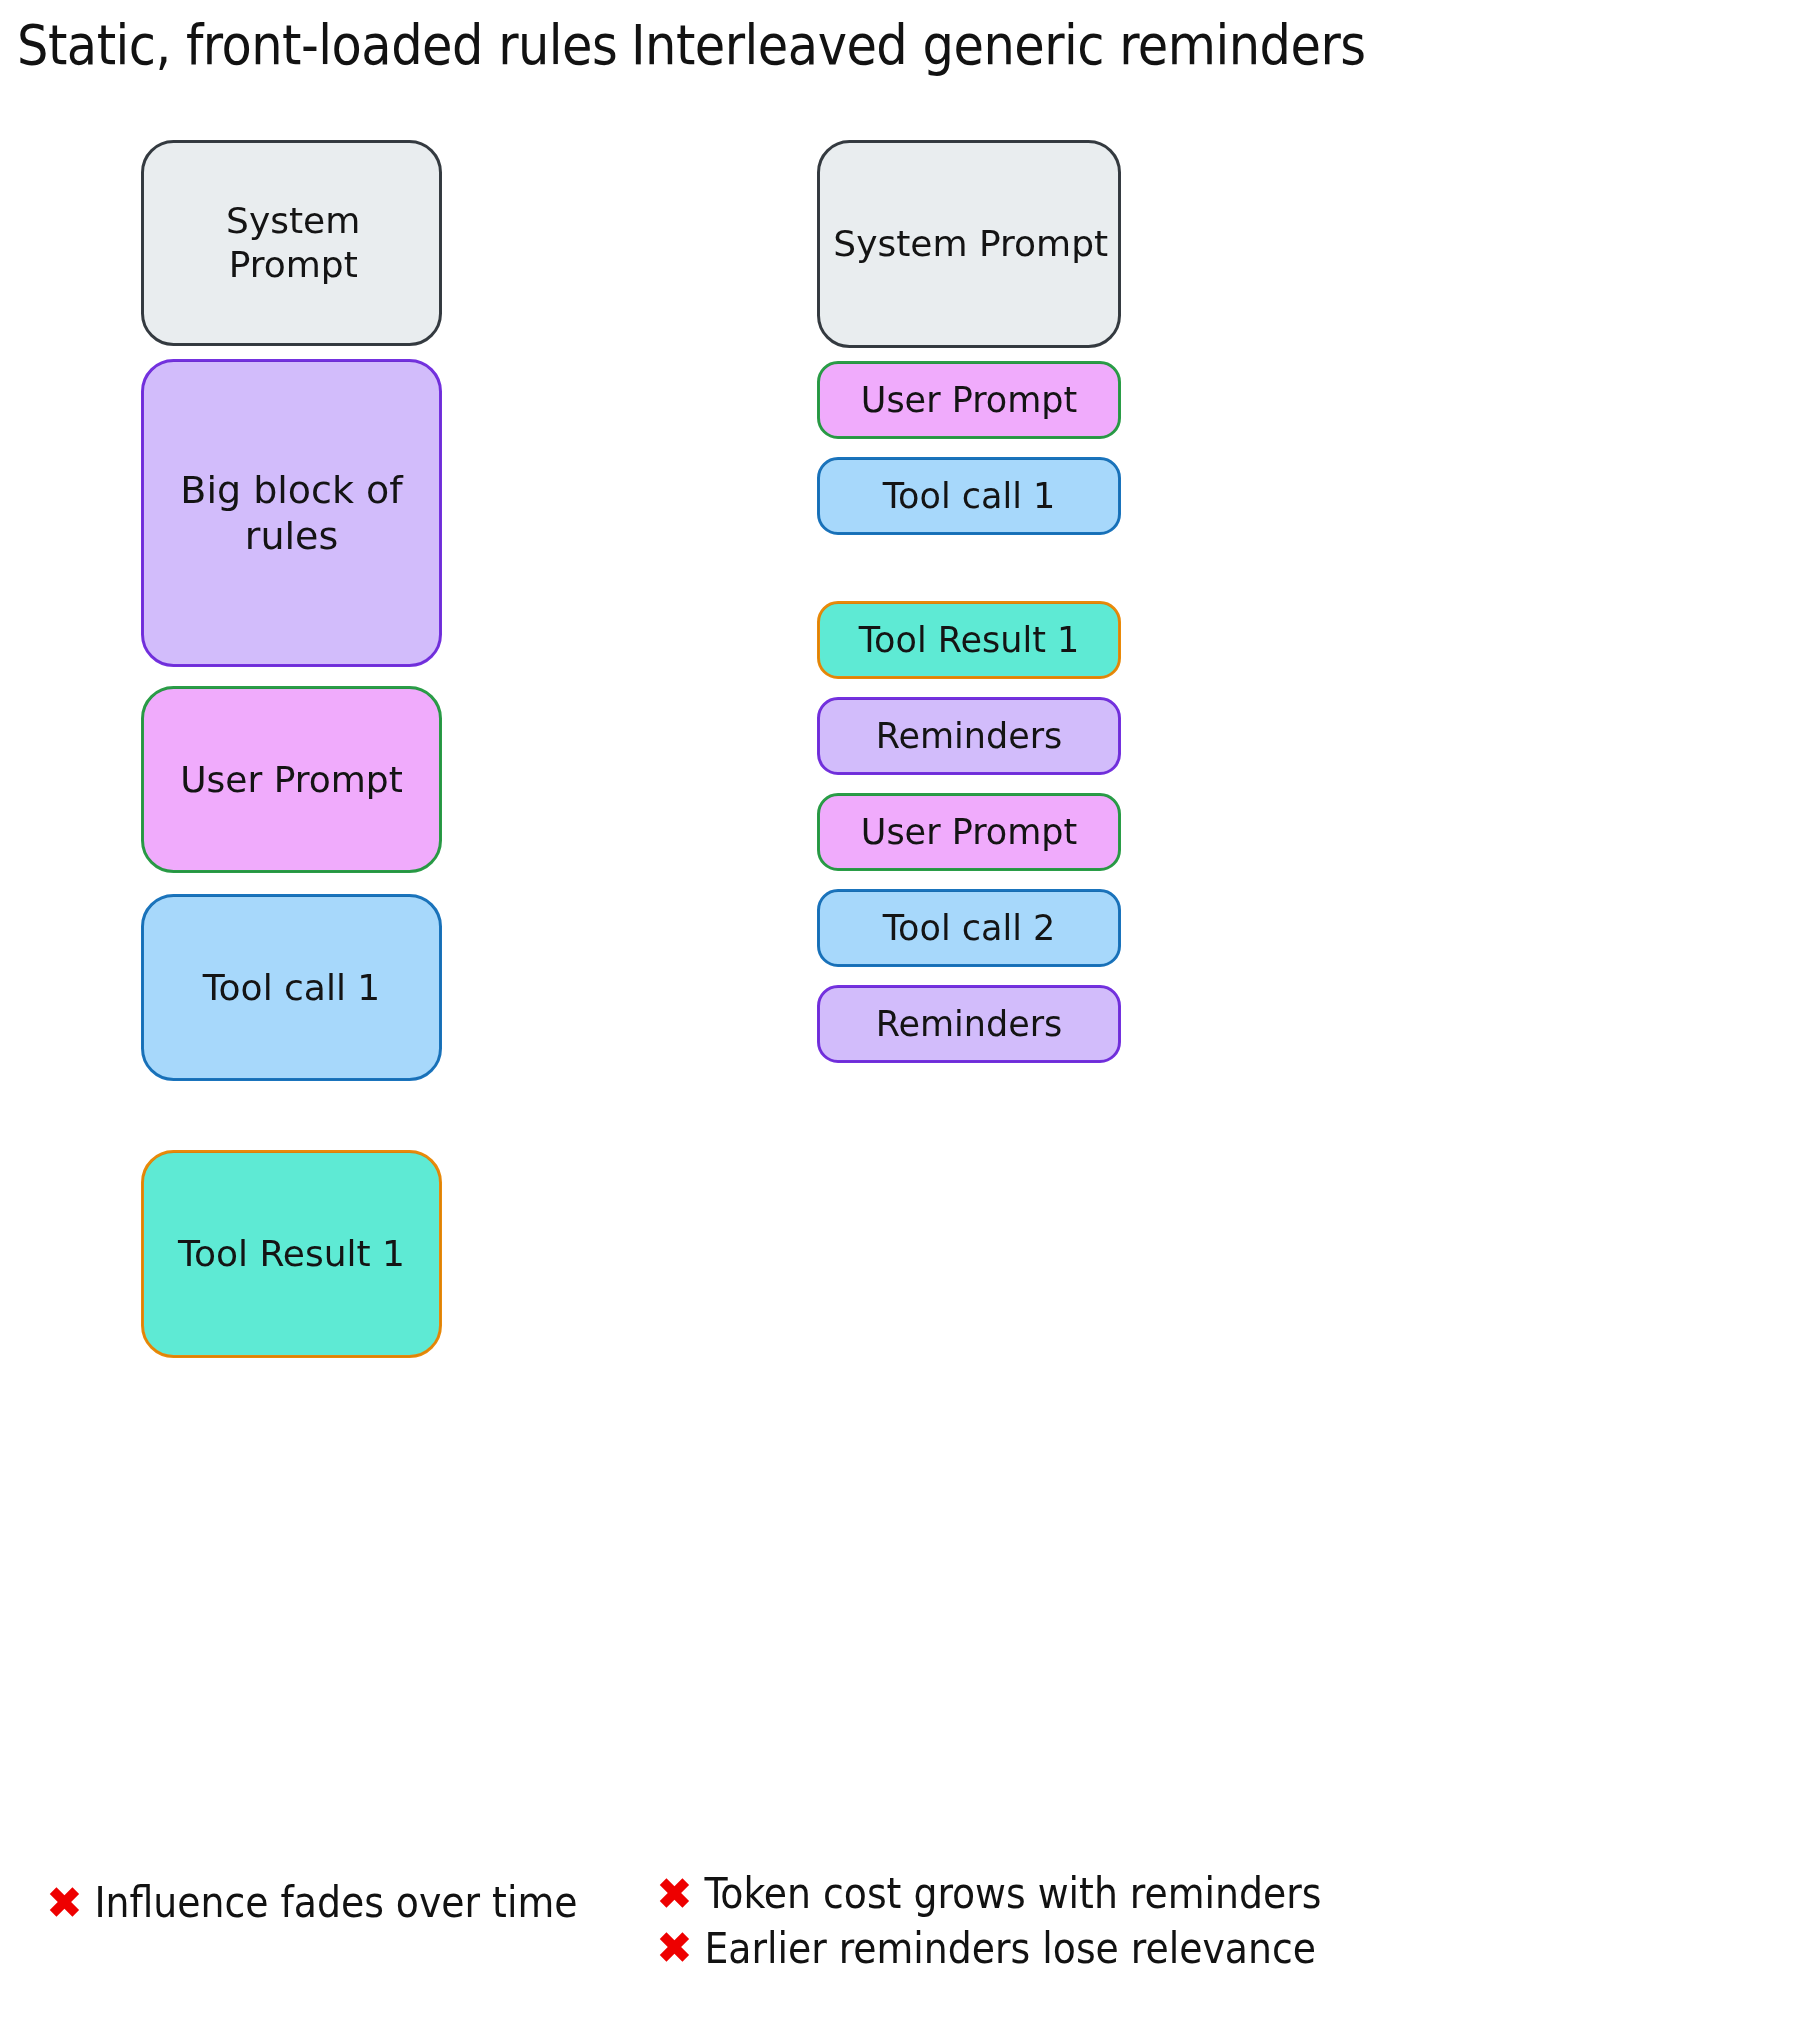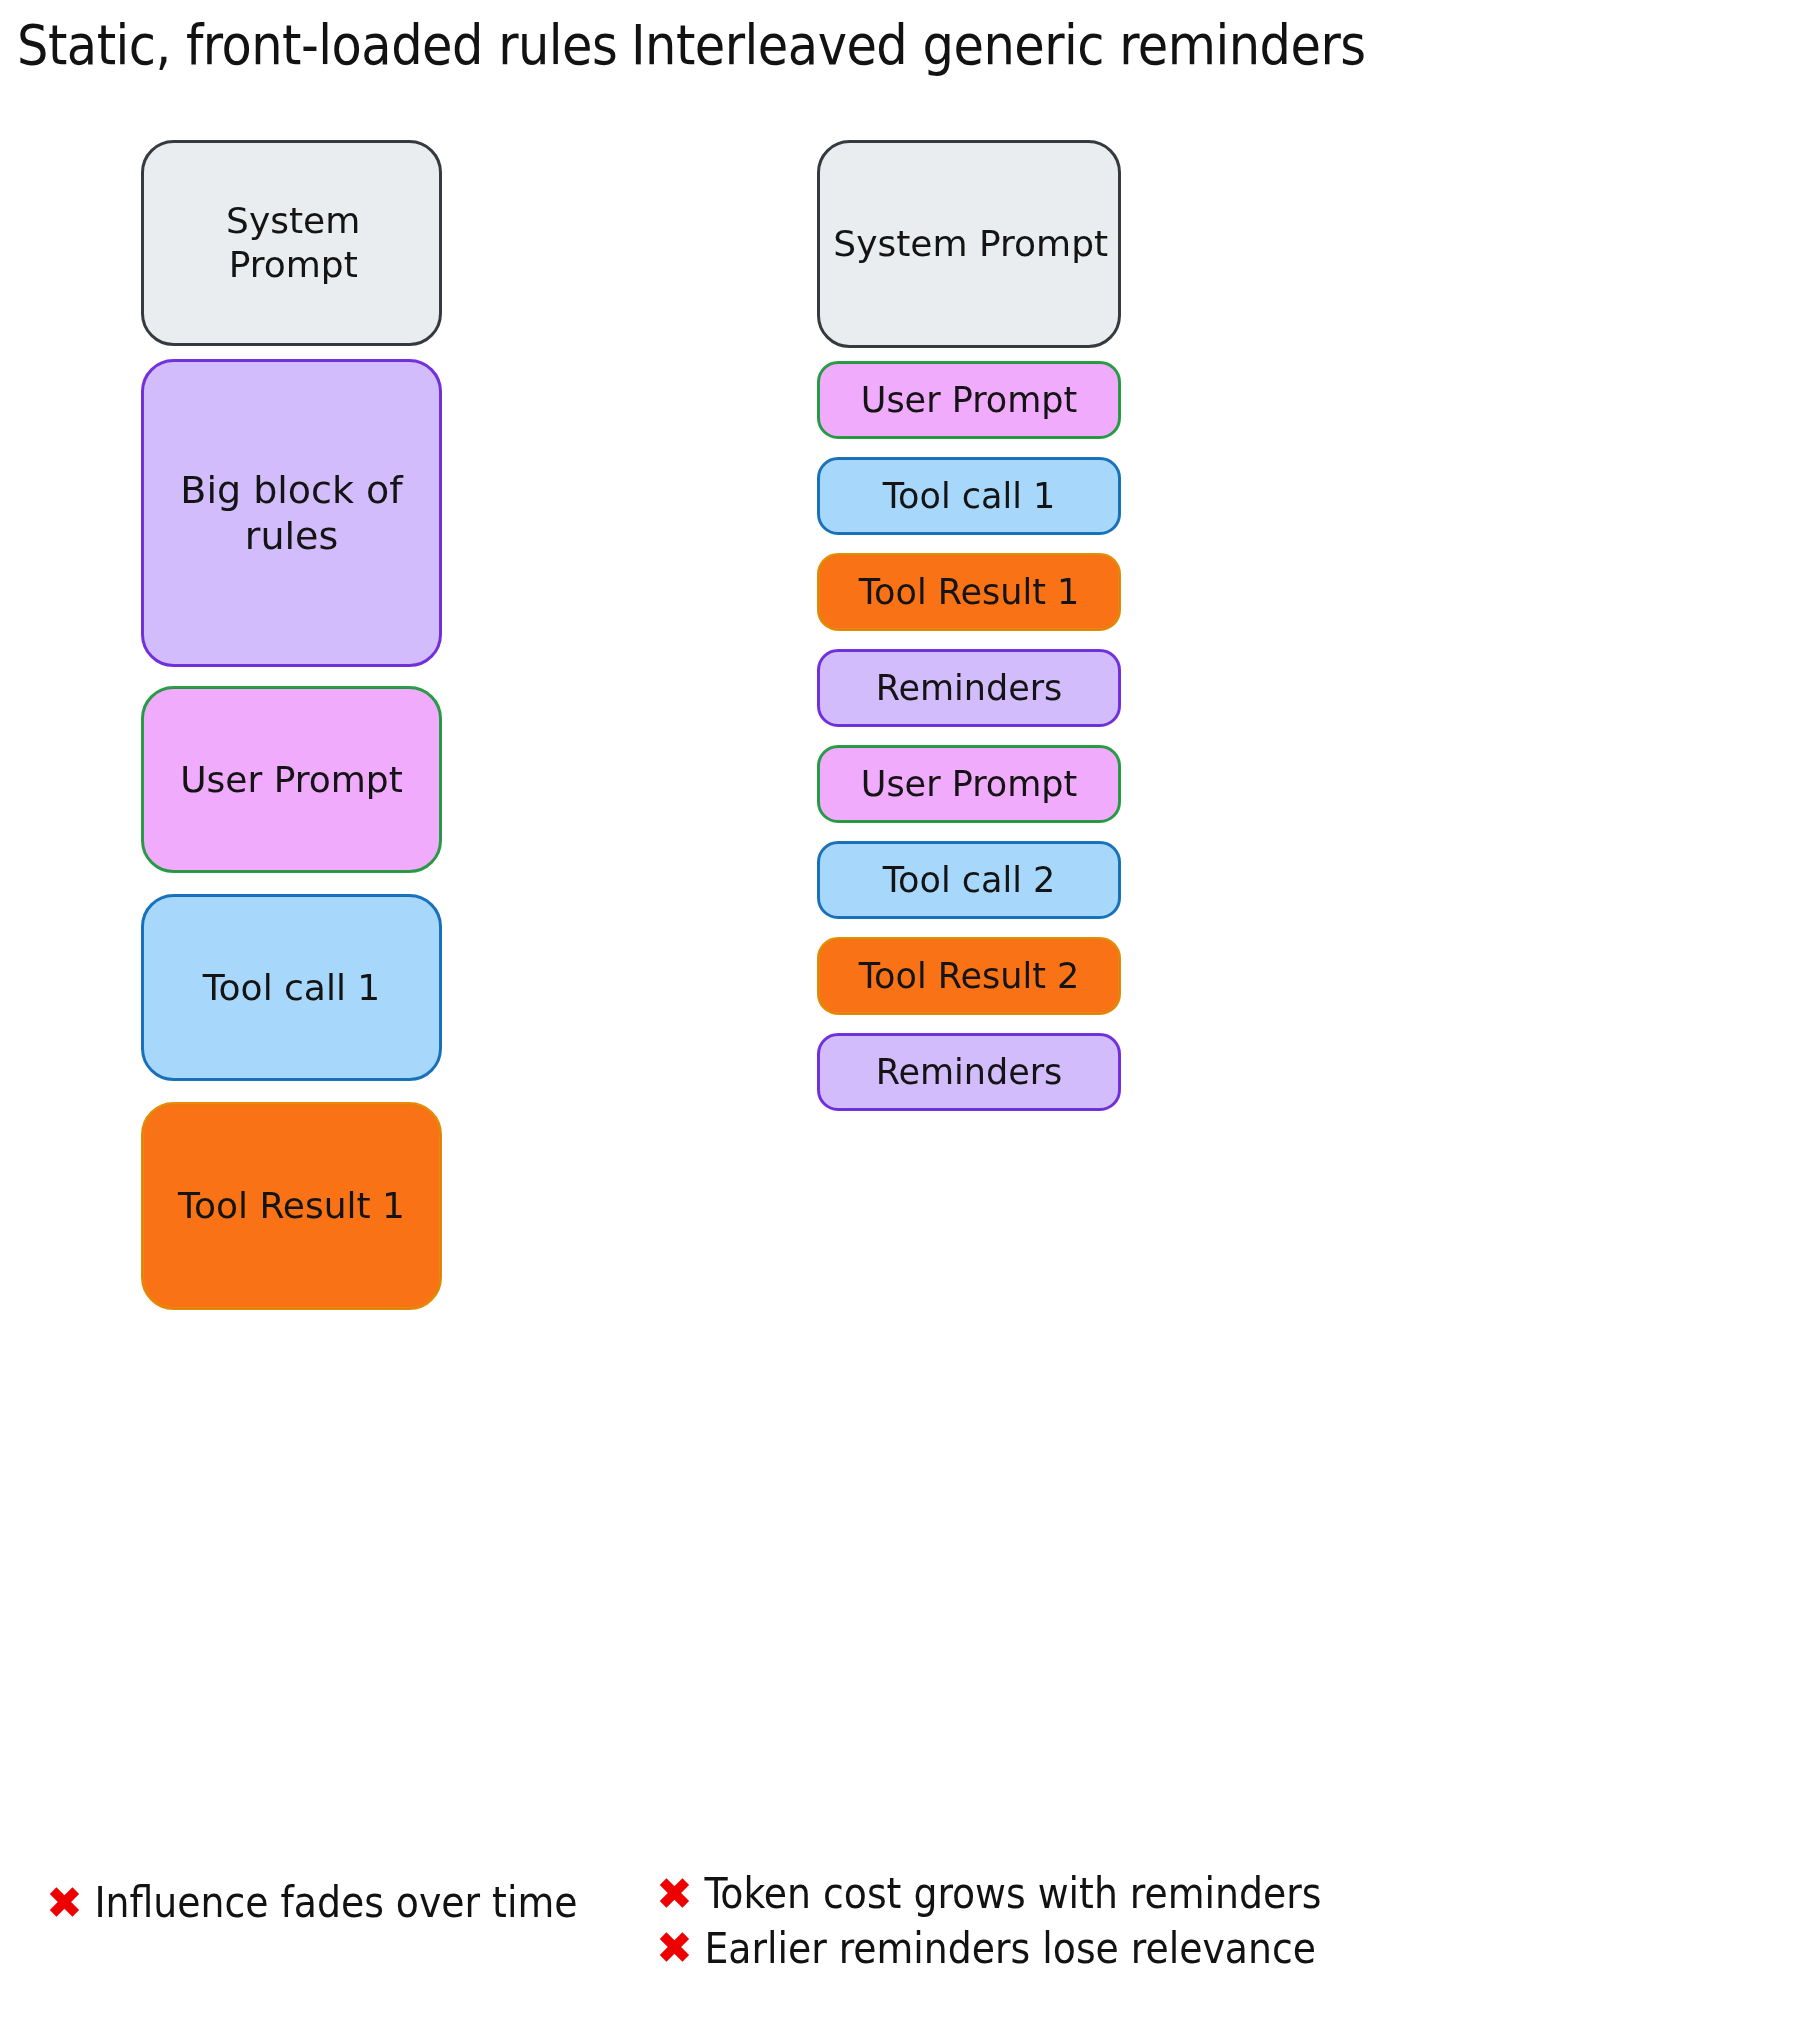--- a/index.html
+++ b/index.html
@@ -70,21 +70,21 @@
     left: -1.9px; right: -1.9px; top: -1.9px; bottom: -1.9px;
     border-radius: 32.5px;
     border: 1px solid rgba(0,0,0,0.06);
     pointer-events: none;
   }
 
   .c-gray   { background: #e9edef; border-color: #363c42; padding-left: 13px; }
   .c-purple { background: #d2bcfb; border-color: #7431e0; }
   .c-green  { background: #f0abfc; border-color: #2a9d47; }
   .c-blue   { background: #a7d8fb; border-color: #1a74bd; }
-  .c-orange { background: #f97316; border-color: #e98a0a; }
+  .c-orange { background: #5eead4; border-color: #e98a0a; margin-top: 48px; }
 
   
   #col-left .n0 { height: 206px; margin-bottom: 13.4px; }
   #col-left .n1 { height: 308px; margin-bottom: 19px; font-size: 38px; }
   #col-left .n2 { height: 187px; margin-bottom: 21px; }
   #col-left .n3 { height: 187px; margin-bottom: 21px; }
   #col-left .n4 { height: 208px; }
 
   
   #col-right .r0 { height: 208px; margin-bottom: 13.4px; }
@@ -174,23 +174,20 @@
     </div>
 
     <div class="node c-green r">
       <span class="node-label">User Prompt</span>
     </div>
 
     <div class="node c-blue r">
       <span class="node-label">Tool call 2</span>
     </div>
 
-    <div class="node c-orange r">
-      <span class="node-label">Tool Result 2</span>
-    </div>
 
     <div class="node c-purple r r-last">
       <span class="node-label">Reminders</span>
     </div>
 
   </div>
 
   <div class="footer" id="footer-left">
     <div class="foot-line">
       <span class="x-icon">✖</span>

